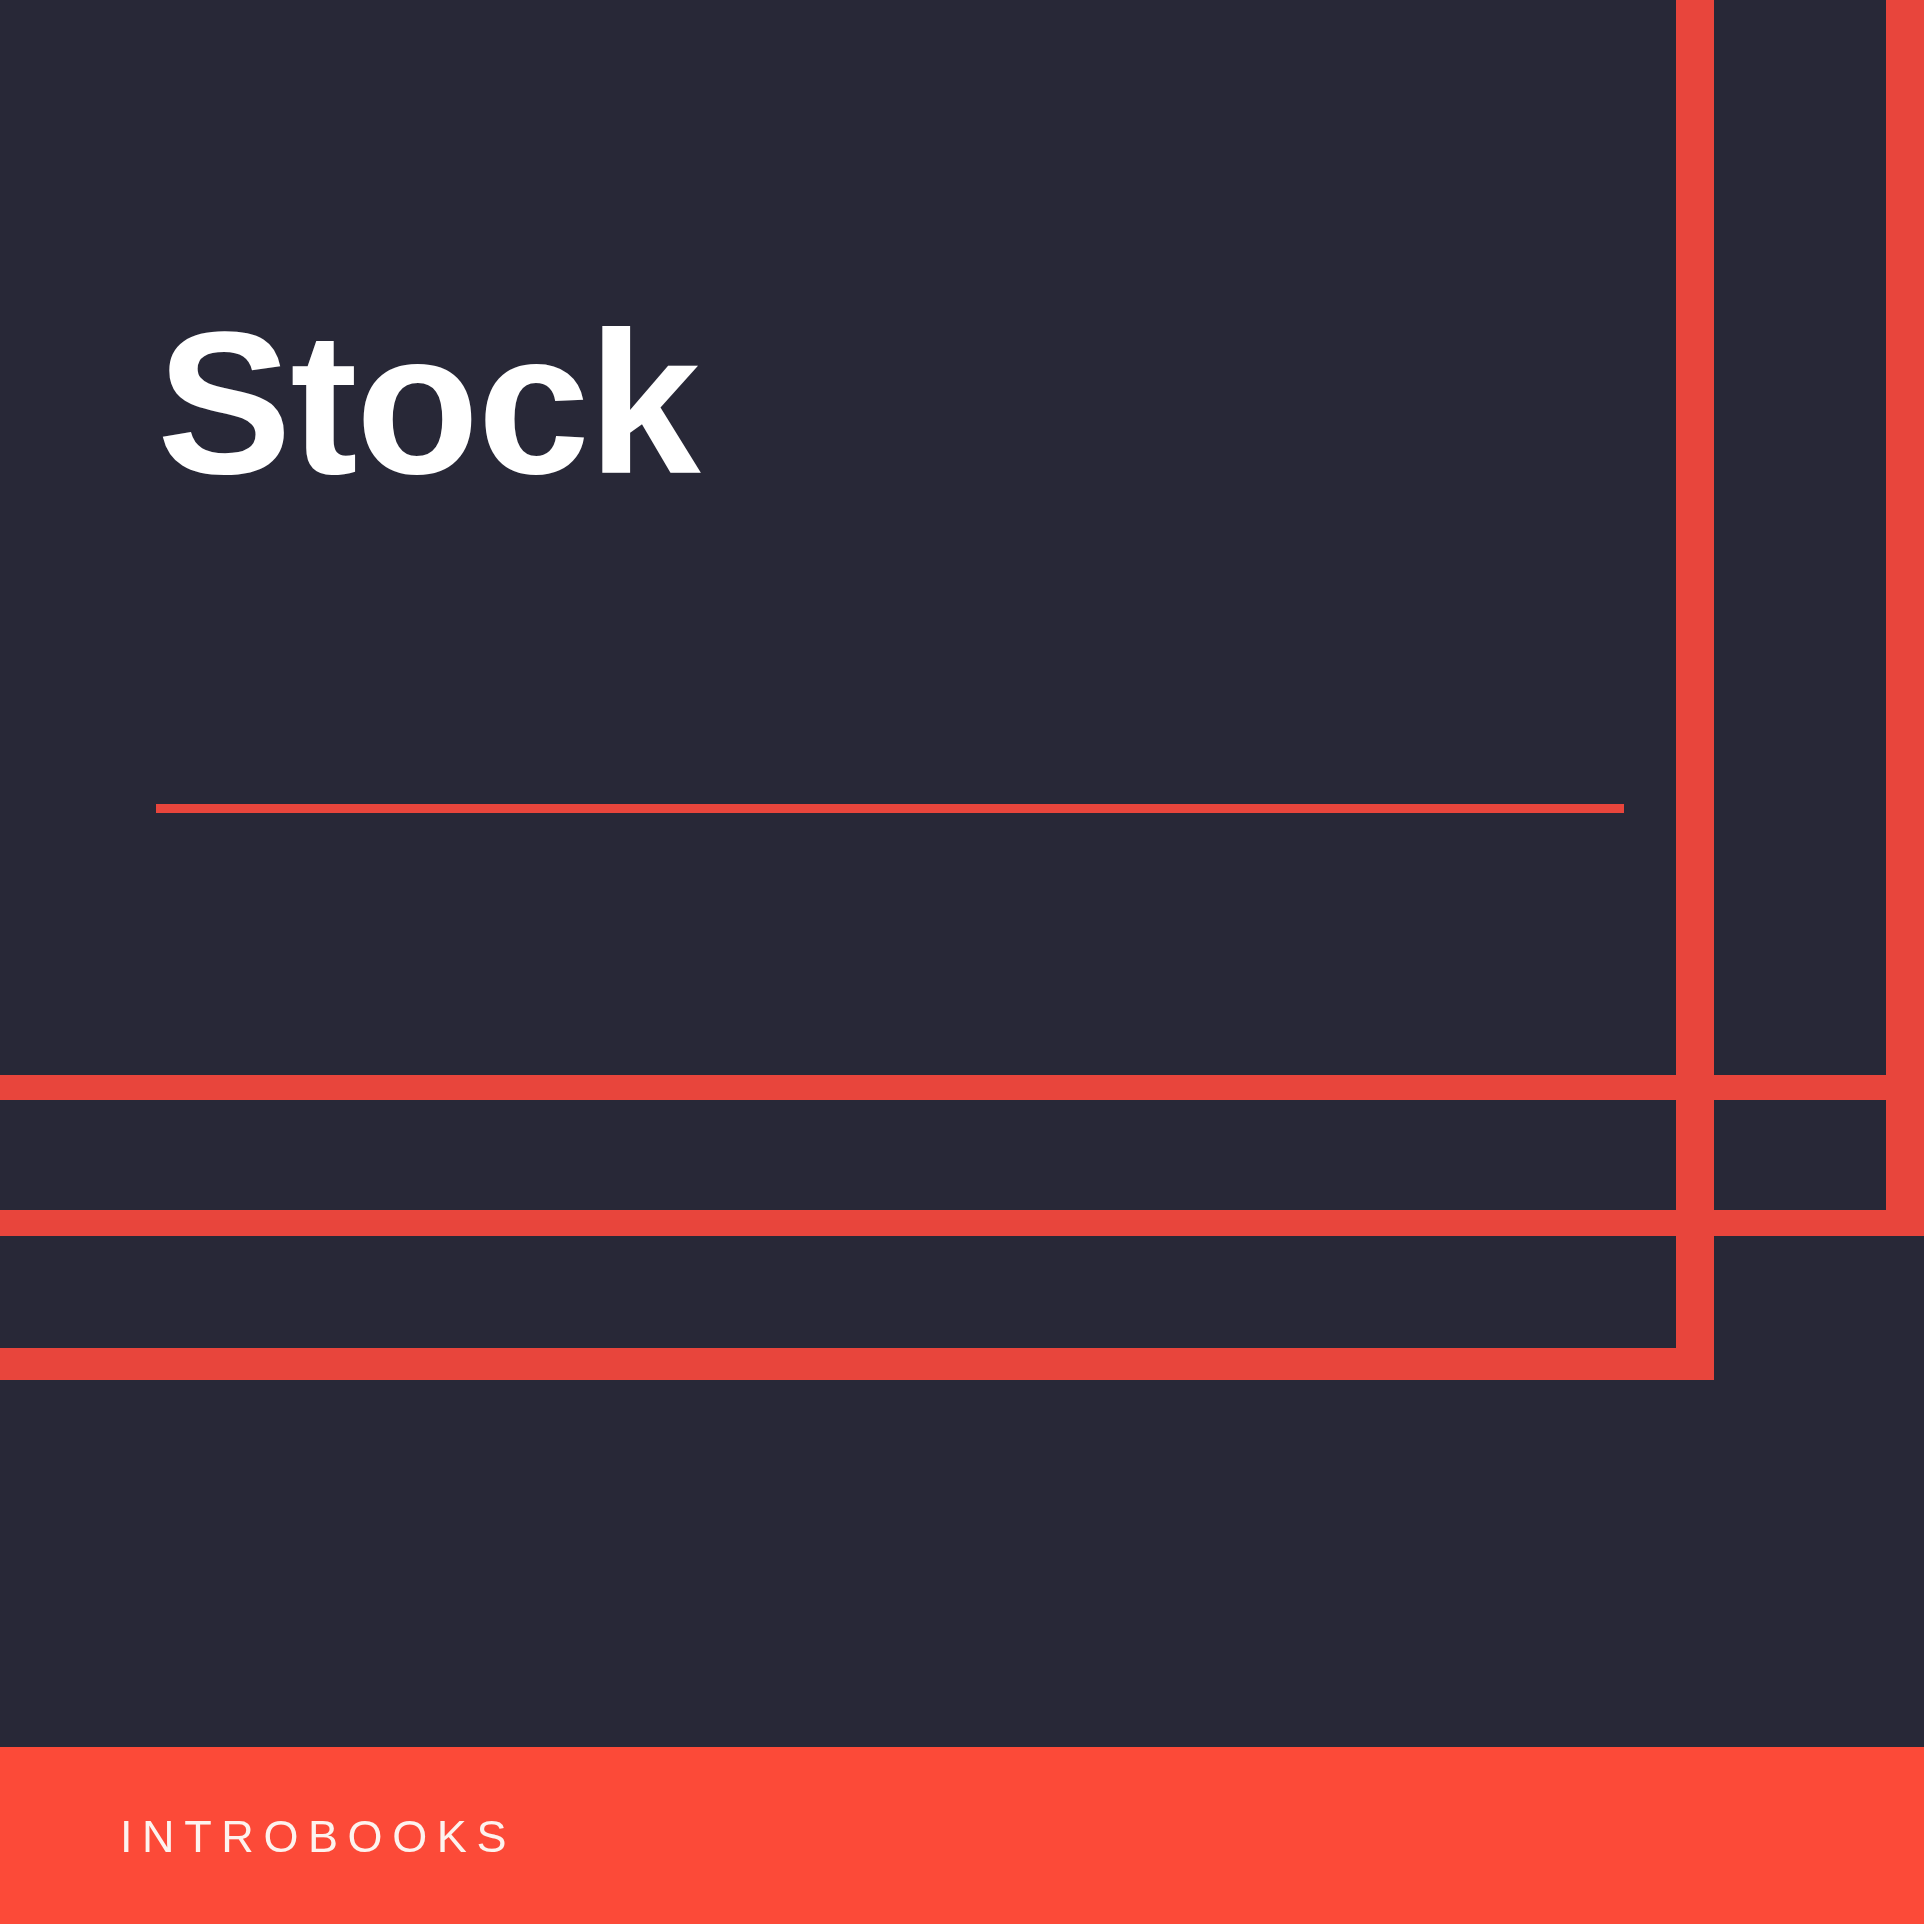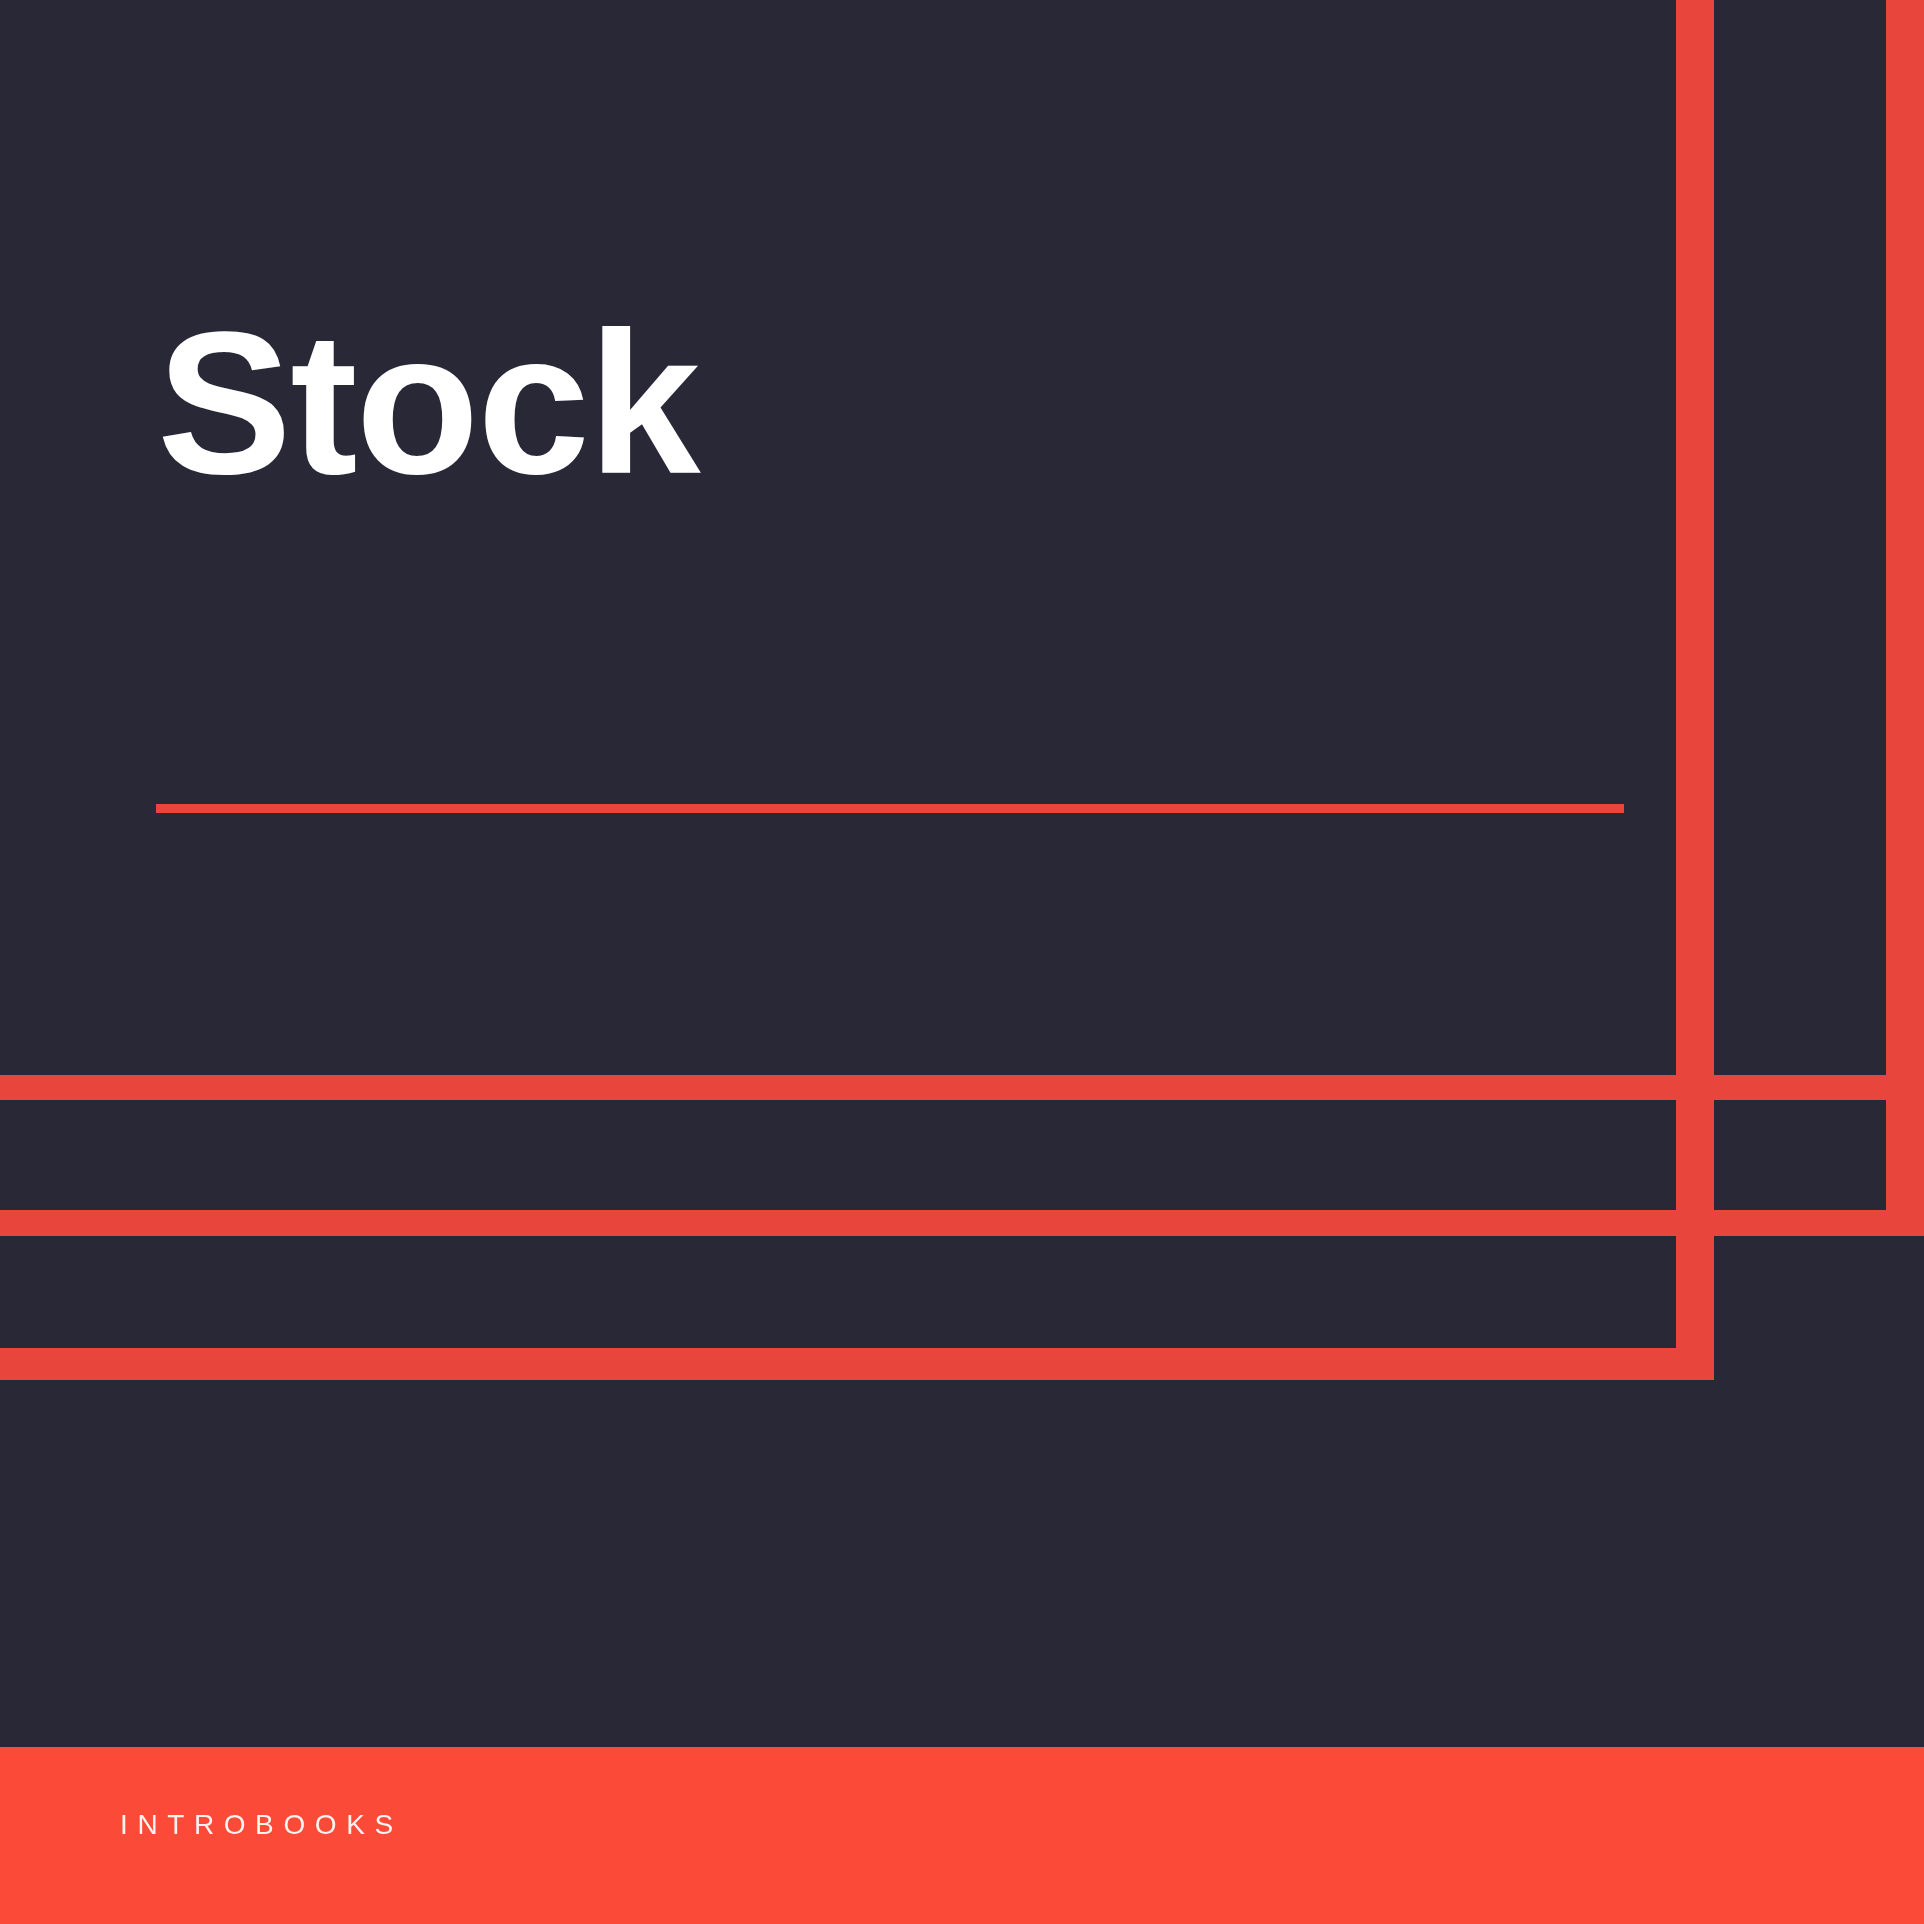--- a/index.html
+++ b/index.html
@@ -68,21 +68,21 @@
   }
   .footer-text {
     position: absolute;
     left: 120px;
     top: 1806px;
     width: 1604px;
   }
   .footer-line {
     display: block;
     color: #fdf3ef;
-    font-size: 28px;
+    font-size: 45px;
     font-weight: normal;
     letter-spacing: 9.6px;
     line-height: 1.38;
     white-space: pre;
   }
 </style>
 </head>
 <body>
 
 <div id="cover">

